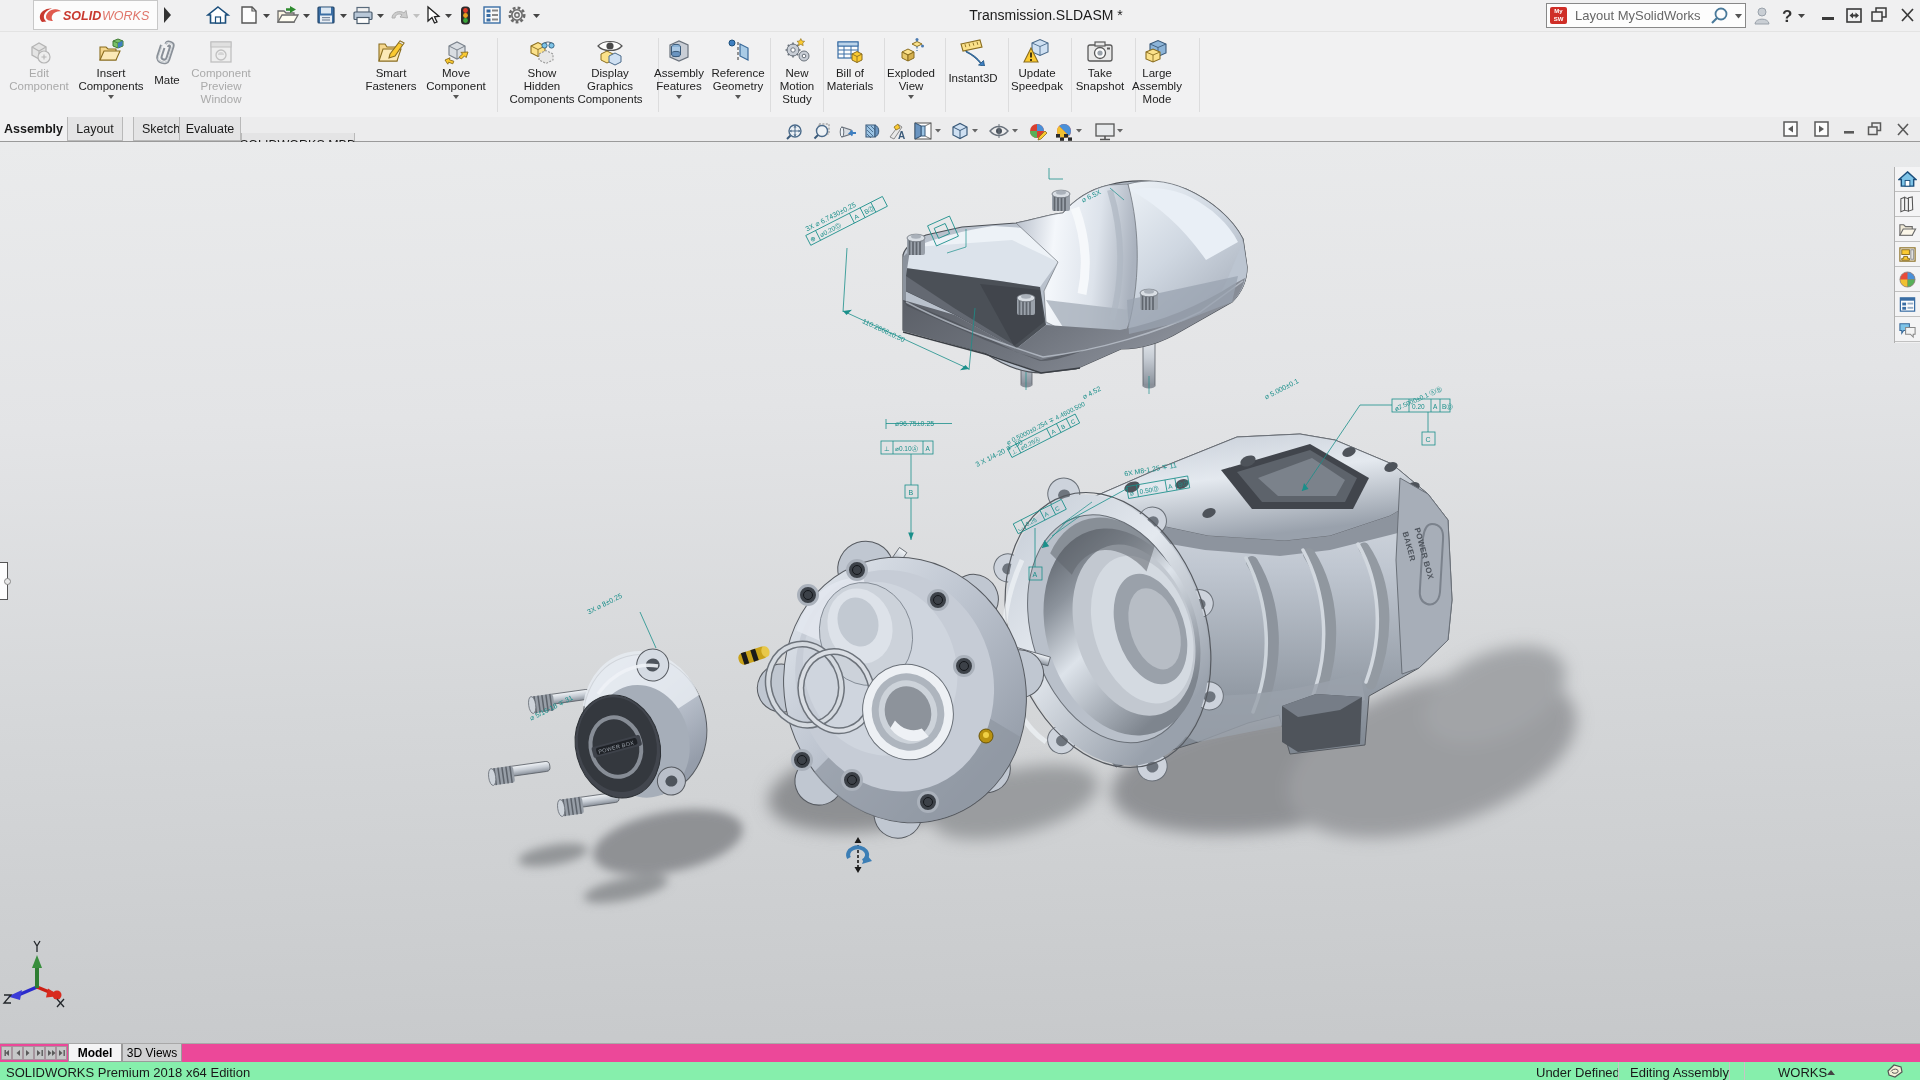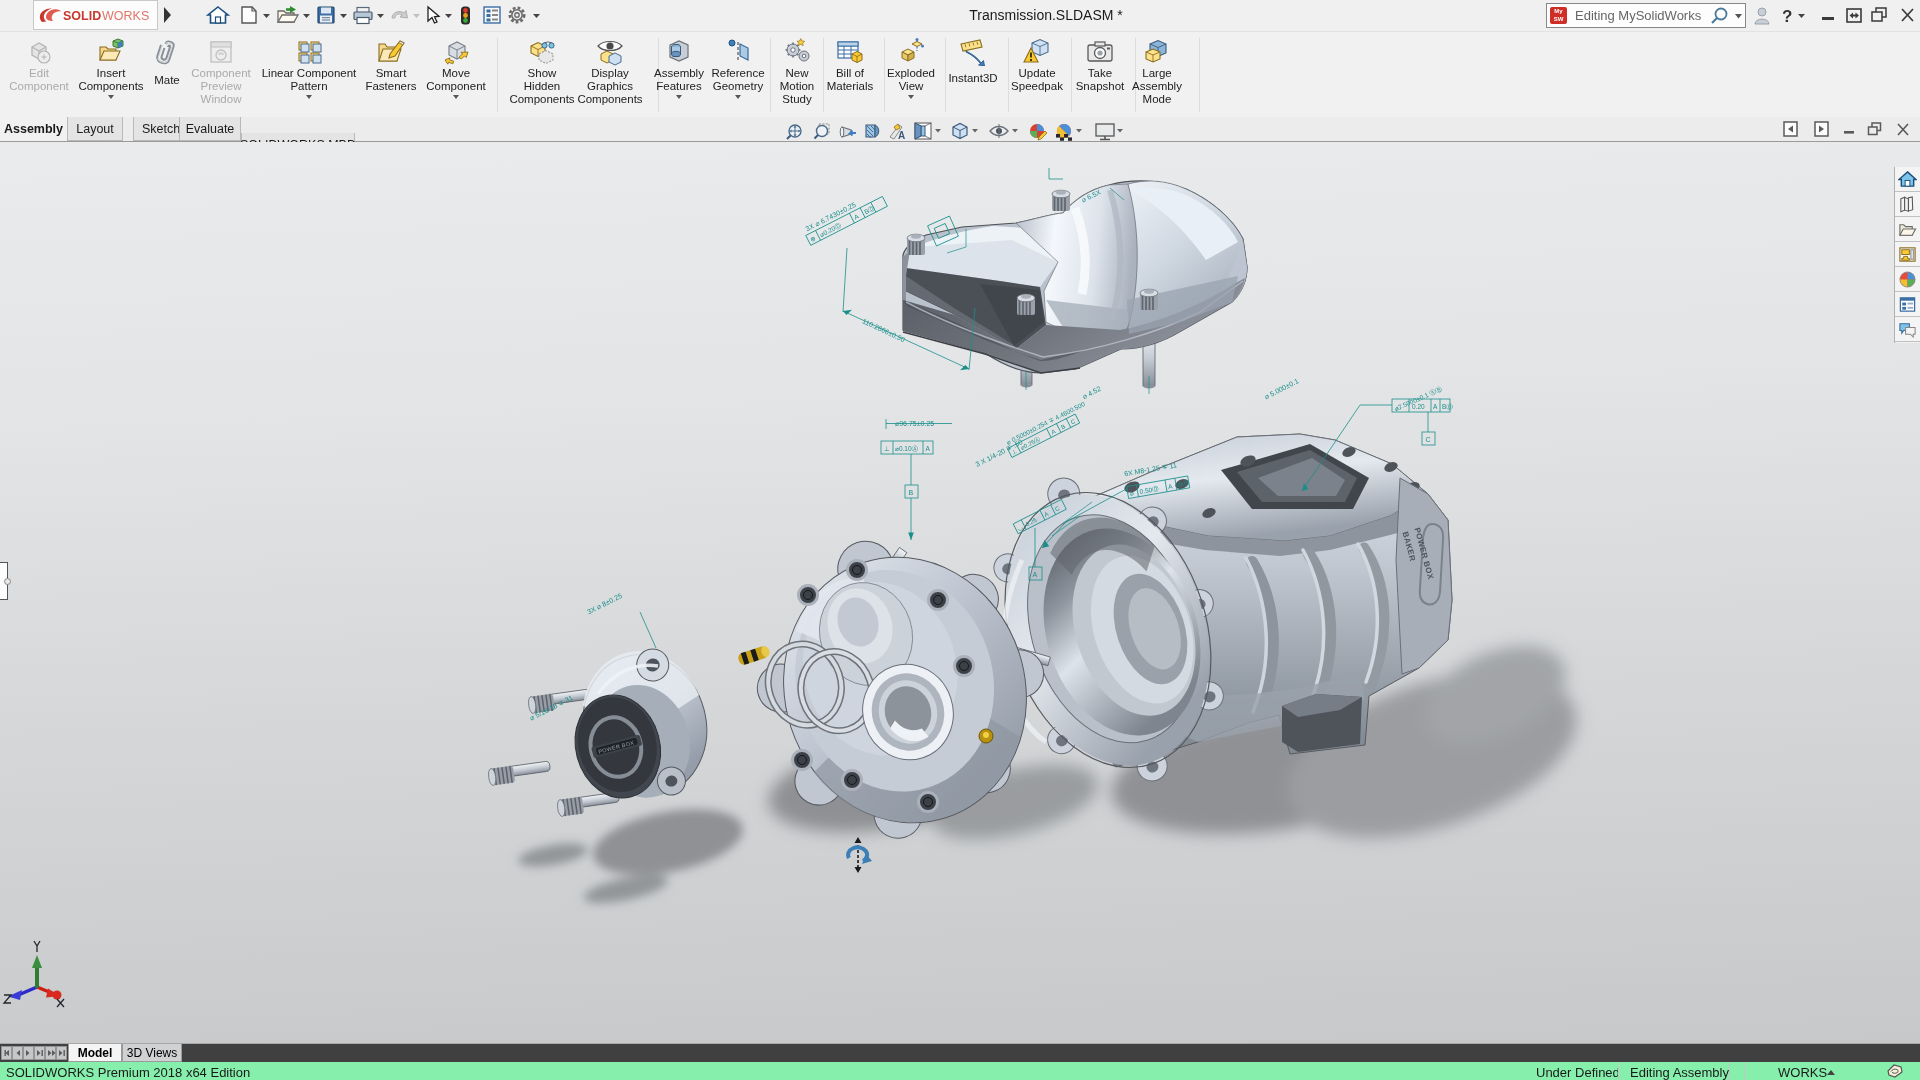--- a/index.html
+++ b/index.html
@@ -2,21 +2,21 @@
 <html><head>
 <meta charset="utf-8">
 <style>
   * { margin:0; padding:0; box-sizing:border-box; }
   html,body { width:1920px; height:1080px; overflow:hidden; }
   body { font-family:"Liberation Sans", sans-serif; background:#f0f0f0; position:relative; }
   #app { position:absolute; left:0; top:0; width:1920px; height:1080px; }
 
   
   #titlebar { position:absolute; left:0; top:0; width:1920px; height:31px; background:#f0f0f1; }
-  #logo { position:absolute; left:33px; top:0px; width:125px; height:30px; background:#fcfcfc; border:1px solid #c8c8c8; display:flex; align-items:center; justify-content:center; }
+  #logo { position:absolute; left:33px; top:0px; width:125px; height:30px; background:#fcfcfc; border:1px solid #c8c8c8; display:flex; align-items:center; justify-content:center;font-style:italic; }
   #flyout { position:absolute; left:160px; top:4px; width:14px; height:22px; }
   .qat { position:absolute; top:4px; height:24px; }
   #title-text { position:absolute; left:946px; width:200px; top:7px; text-align:center; font-size:14px; color:#1a1a1a; }
   #searchbox { position:absolute; left:1546px; top:3px; width:200px; height:25px; background:#fdfdfd; border:1px solid #888; display:flex; align-items:center; }
   #searchbox .mysw { width:17px; height:17px; background:#cf2e27; margin-left:3px; border-radius:2px; color:#fff; font-size:6px; font-weight:bold; line-height:8px; text-align:center; }
   #searchbox .stext { color:#666; font-size:13px; margin-left:8px; flex:1; }
 
   
   #ribbon { position:absolute; left:0; top:31px; width:1920px; height:86px; background:#f1f1f2; border-top:1px solid #e3e3e3; }
   .rbtn { position:absolute; top:2px; height:82px; text-align:center; }
@@ -36,21 +36,21 @@
 
   
   #taskpane { position:absolute; right:0; top:25px; width:26px; height:176px; background:#f0f0f1; border-left:1px solid #b0b0b0; }
   .tp-cell { width:25px; height:25px; border-bottom:1px solid #c0c0c0; display:flex; align-items:center; justify-content:center; background:#f4f4f5; }
 
   
   #lefttab { position:absolute; left:0; top:420px; width:8px; height:38px; background:#fdfdfd; border:1px solid #555; border-left:none; }
   #lefttab .c { position:absolute; right:-4px; top:15px; width:7px; height:7px; border:1px solid #888; border-radius:50%; background:#e8e8e8; }
 
   
-  #bottomtabs { position:absolute; left:0; top:1043px; width:1920px; height:19px; background:#404040; border-top:1px solid #a8a8a8;padding-left:20px; }
+  #bottomtabs { position:absolute; left:0; top:1043px; width:1920px; height:19px; background:#ec4899; border-top:1px solid #a8a8a8;padding-left:20px; }
   .btab { position:absolute; top:0; height:18px; font-size:12px; display:flex; align-items:center; justify-content:center; }
   #statusbar { position:absolute; left:0; top:1062px; width:1920px; height:18px; background:#86efac; font-size:13px; color:#1a1a1a; }
 </style>
 </head>
 <body>
 <div id="app">
   <div id="titlebar">
     <div id="logo">
       <svg width="120" height="24" viewBox="0 0 120 24">
         <path d="M6 19 C3 16 3 11 7 8 C10 5.6 14 5 16 5.6 C12 6.6 9 9 8 12 C7.4 14.6 8.4 17 10.4 18.4 Z" fill="#c8382e"></path>
@@ -111,21 +111,21 @@
       <g transform="translate(311,11)">
         <circle r="7.2" fill="none" stroke="#6a6a6a" stroke-width="2.6" stroke-dasharray="2.8 2.1"></circle>
         <circle r="5.2" fill="none" stroke="#6a6a6a" stroke-width="1.6"></circle>
         <circle r="2.2" fill="none" stroke="#6a6a6a" stroke-width="1.4"></circle>
       </g>
       <path d="M327 10 l7 0 l-3.5 4 z" fill="#444"></path>
     </svg>
     <div id="title-text">Transmission.SLDASM *</div>
     <div id="searchbox">
       <div class="mysw">My<br>SW</div>
-      <div class="stext">Editing MySolidWorks</div>
+      <div class="stext">Layout MySolidWorks</div>
       <svg width="36" height="20" viewBox="0 0 36 20">
         <circle cx="12" cy="8" r="5.5" fill="none" stroke="#4a7a9b" stroke-width="1.8"></circle>
         <path d="M8 12 L3 17" stroke="#4a7a9b" stroke-width="2.2"></path>
         <path d="M26 8 l7 0 l-3.5 4.5 z" fill="#555"></path>
       </svg>
     </div>
 
     <svg class="qat" style="left:1752px;" width="60" height="24" viewBox="0 0 60 24">
       <circle cx="10" cy="8" r="4" fill="#c9ced4" stroke="#9aa2ab" stroke-width="1"></circle>
       <path d="M3 20 C3 13.5 17 13.5 17 20 Z" fill="#c9ced4" stroke="#9aa2ab" stroke-width="1"></path>
@@ -180,36 +180,20 @@
     <div class="rbtn dis" style="left:180px;width:82px;">
       <svg class="ric" width="28" height="28" viewBox="0 0 28 28">
           <rect x="4" y="4" width="20" height="20" fill="#eeeeee" stroke="#c0c0c0" stroke-width="1.3"></rect>
           <rect x="4" y="4" width="20" height="5" fill="#e0e0e0" stroke="#c0c0c0" stroke-width="1"></rect>
           <circle cx="14" cy="17" r="5" fill="none" stroke="#c0c0c0" stroke-width="1.3"></circle>
           <path d="M11 17 a3 3 0 0 1 6 0" fill="#d5d5d5"></path>
         </svg>
       <div class="rlbl">Component<br>Preview<br>Window</div>
     </div>
 
-    <div class="rbtn" style="left:240px;width:138px;">
-      <svg class="ric" width="30" height="28" viewBox="0 0 30 28">
-        <g stroke-width="1">
-          <rect x="5" y="4" width="8" height="8" fill="#fbe18a" stroke="#8a6d1f"></rect>
-            <rect x="7" y="6" width="8" height="8" fill="#cfe0f2" stroke="#4a6a8a"></rect>
-          <rect x="17" y="4" width="8" height="8" fill="#fbe18a" stroke="#8a6d1f"></rect>
-            <rect x="19" y="6" width="8" height="8" fill="#cfe0f2" stroke="#4a6a8a"></rect>
-          <rect x="5" y="15" width="8" height="8" fill="#fbe18a" stroke="#8a6d1f"></rect>
-            <rect x="7" y="17" width="8" height="8" fill="#cfe0f2" stroke="#4a6a8a"></rect>
-          <rect x="17" y="15" width="8" height="8" fill="#fbe18a" stroke="#8a6d1f"></rect>
-            <rect x="19" y="17" width="8" height="8" fill="#cfe0f2" stroke="#4a6a8a"></rect>
-        </g>
-      </svg>
-      <div class="rlbl">Linear Component<br>Pattern</div>
-      <span class="dd"></span>
-    </div>
 
     <div class="rbtn" style="left:358px;width:66px;">
       <svg class="ric" width="30" height="28" viewBox="0 0 30 28">
         <path d="M3 6 L3 23 L21 23 L21 9 L11 9 L9 6 Z" fill="#f5d78e" stroke="#8a6d1f" stroke-width="1.1"></path>
         <path d="M3 23 L7 11 L25 11 L21 23 Z" fill="#fbe9b7" stroke="#8a6d1f" stroke-width="1.1"></path>
         <path d="M14 16 L24 3 L28 5 L19 18 L13 20 Z" fill="#fbca31" stroke="#8a6d1f" stroke-width="1.1"></path>
         <path d="M24 3 L28 5 L26.8 6.8 L22.8 4.8 Z" fill="#e8e8e8" stroke="#8a6d1f" stroke-width="0.8"></path>
       </svg>
       <div class="rlbl">Smart<br>Fasteners</div>
     </div>

